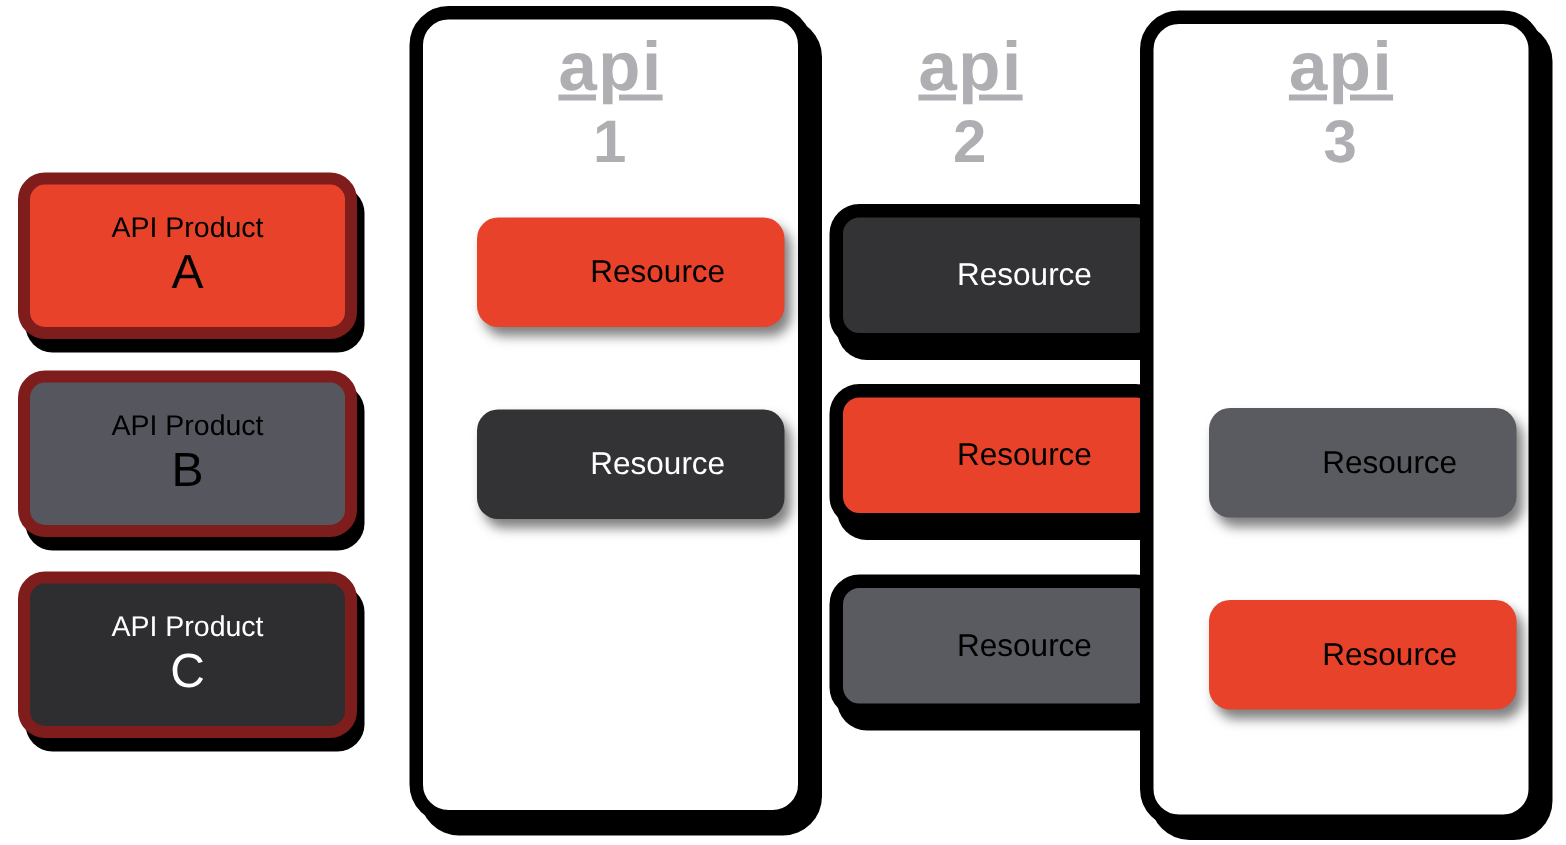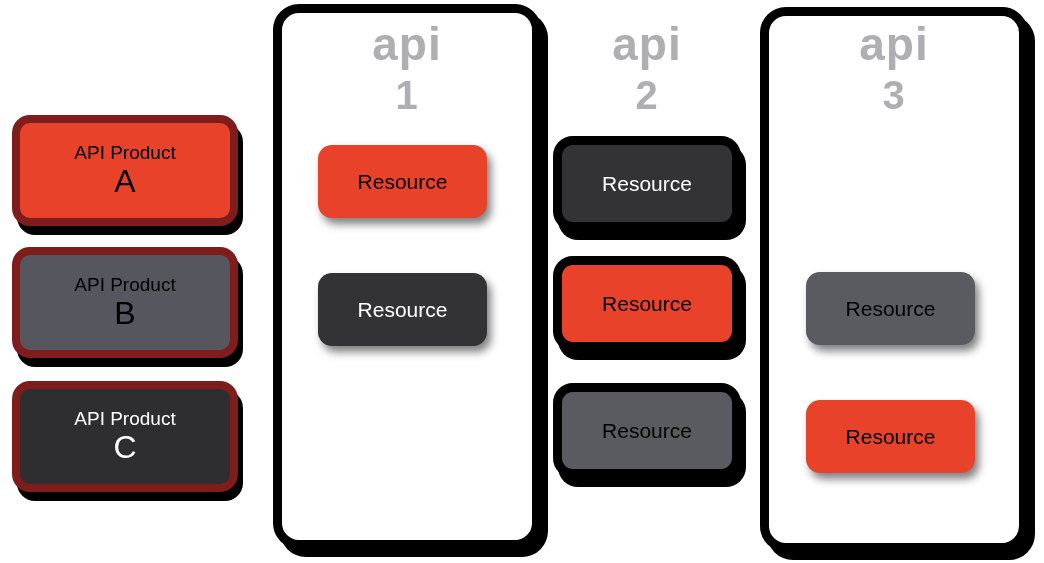--- a/index.html
+++ b/index.html
@@ -52,30 +52,31 @@
   
   .api-label {
     position: absolute;
     text-align: center;
     font-weight: bold;
     letter-spacing: 1px;
   }
   .l1 { left: 273px; width: 268px; top: 20px; }
   .l2 { left: 553px; width: 188px; top: 20px; }
   .l3 { left: 760px; width: 268px; top: 20px; }
-  .api-word   { font-size: 46px; line-height: 1.05; }
+  .api-word   { font-size: 46px; line-height: 1.05; text-decoration: underline; }
   .api-number { font-size: 40px; line-height: 1.05; margin-top: 6px; }
 
   
   .resource {
     position: absolute;
     display: flex;
     align-items: center;
     justify-content: center;
     font-size: 21px;
+    padding-left: 36px;
   }
   .soft {
     width: 169px;
     height: 73px;
     border-radius: 14px;
     box-shadow: 4px 6px 8px rgba(0,0,0,0.5);
   }
   .outlined {
     width: 170px;
     height: 77px;

